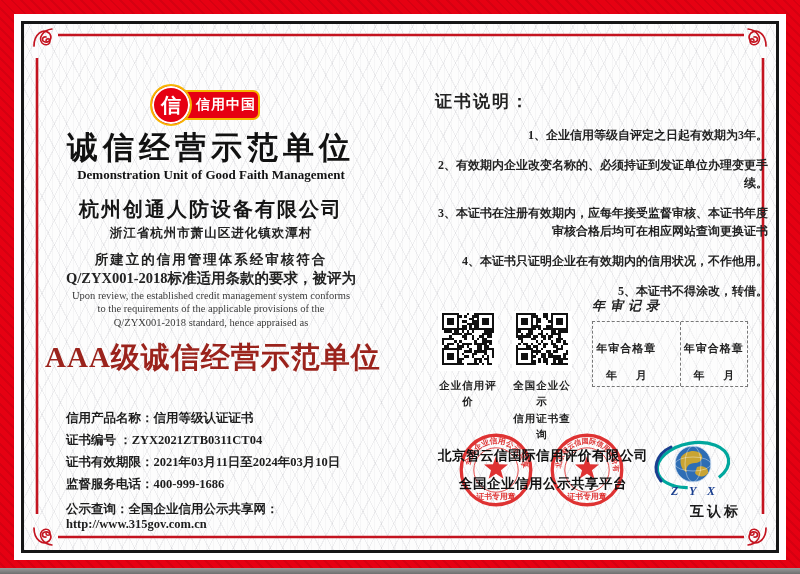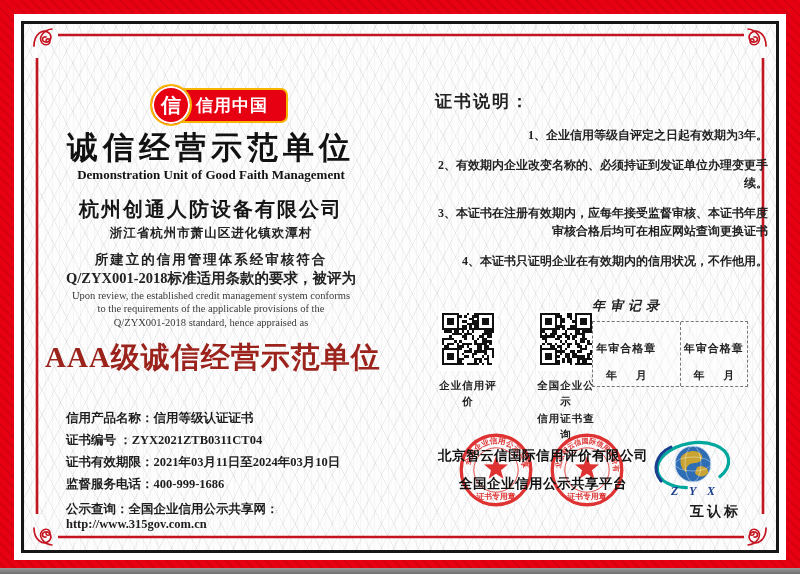--- a/index.html
+++ b/index.html
@@ -14,21 +14,21 @@
         background-image:
          repeating-linear-gradient(63deg,rgba(110,110,125,.10) 0 1px,transparent 1px 11px),
          repeating-linear-gradient(-63deg,rgba(110,110,125,.10) 0 1px,transparent 1px 11px),
          repeating-linear-gradient(90deg,rgba(110,110,125,.05) 0 1px,transparent 1px 7px);}
   .frame-svg{position:absolute;inset:0;pointer-events:none;z-index:1;}
   .abs{position:absolute;z-index:2;}
 
   
   .badge{left:150px;top:84px;display:flex;align-items:center;}
   .badge-pill{background:#e60012;border:2px solid #f7b500;border-radius:7px;color:#fff;
-        font-weight:bold;font-size:17px;letter-spacing:1px;padding:4px 18px 4px 22px;margin-left:-20px;}
+        font-weight:bold;font-size:14px;letter-spacing:1px;padding:4px 2px 4px 22px;margin-left:-20px;}
   .badge-circle{position:relative;z-index:3;width:38px;height:38px;border-radius:50%;
         background:#e60012;border:2px solid #f7b500;box-shadow:inset 0 0 0 2px #fff;
         display:flex;align-items:center;justify-content:center;color:#fff;font-weight:bold;font-size:20px;}
 
   .title{left:55px;top:127px;width:312px;text-align:center;font-size:31px;font-weight:bold;
         letter-spacing:5px;color:#111;}
   .subtitle{left:55px;top:167px;width:312px;text-align:center;font-size:13px;font-weight:bold;color:#111;}
   .company{left:55px;top:196px;width:312px;text-align:center;font-size:20px;font-weight:bold;letter-spacing:2px;color:#151515;}
   .address{left:55px;top:225px;width:312px;text-align:center;font-size:12.5px;font-weight:bold;letter-spacing:1px;color:#222;}
   .stmt1{left:55px;top:251px;width:312px;text-align:center;font-size:13.5px;font-weight:bold;letter-spacing:2px;color:#222;}
@@ -41,21 +41,21 @@
   .field-row{margin-bottom:7px;line-height:15px;}
   .field-row.gap{margin-top:10px;}
   .field-label{font-weight:bold;}
   .field-value{font-weight:bold;}
 
   .notes{left:435px;top:90px;width:333px;color:#222;}
   .notes-title{font-size:17px;font-weight:bold;letter-spacing:2px;margin-bottom:14px;}
   .note-item{font-size:12px;font-weight:bold;line-height:1.45;margin-bottom:13px;
         padding-left:1.8em;text-indent:-1.8em;text-align:right;}
 
-  .qr-row{left:436px;top:311px;display:flex;gap:34px;}
+  .qr-row{left:436px;top:311px;display:flex;gap:10px;}
   .qr-block{width:64px;text-align:center;}
   .qr-box{width:56px;height:56px;margin:0 auto;background:#fff;padding:2px;}
   .qr-caption{margin-top:7px;font-size:10.5px;font-weight:bold;line-height:1.55;letter-spacing:1px;color:#222;}
 
   .annual{left:592px;top:297px;width:156px;}
   .annual-title{font-size:13px;font-weight:bold;font-style:italic;letter-spacing:5px;color:#222;}
   .annual-table{margin-top:6px;display:flex;height:64px;border:1px dashed #777;background:rgba(255,255,255,.3);gap:20px;}
   .annual-cell{flex:1;display:flex;flex-direction:column;align-items:center;justify-content:flex-end;
         font-size:11px;font-weight:bold;color:#222;padding-bottom:3px;}
   .annual-cell + .annual-cell{border-left:1px dashed #777;}
@@ -134,20 +134,21 @@
       <span class="field-label">公示查询：</span><span class="field-value">全国企业信用公示共享网：http://www.315gov.com.cn</span>
     </div>
   </div>
 
   <div class="abs notes">
     <div class="notes-title">证书说明：</div>
     <div class="note-item">1、企业信用等级自评定之日起有效期为3年。</div>
     <div class="note-item">2、有效期内企业改变名称的、必须持证到发证单位办理变更手续。</div>
     <div class="note-item">3、本证书在注册有效期内，应每年接受监督审核、本证书年度审核合格后均可在相应网站查询更换证书</div>
     <div class="note-item">4、本证书只证明企业在有效期内的信用状况，不作他用。</div>
+    <div class="note-item">5、本证书不得涂改，转借。</div>
   </div>
 
   <div class="abs qr-row">
     <div class="qr-block">
       <div class="qr-box" id="qr1"><svg width="52" height="52" viewBox="0 0 21 21" shape-rendering="crispEdges">
             <rect x="10" y="0" width="1" height="1" fill="#111"></rect>
             <rect x="13" y="0" width="1" height="1" fill="#111"></rect>
             <rect x="7" y="1" width="1" height="1" fill="#111"></rect>
             <rect x="9" y="1" width="1" height="1" fill="#111"></rect>
             <rect x="12" y="1" width="1" height="1" fill="#111"></rect>

